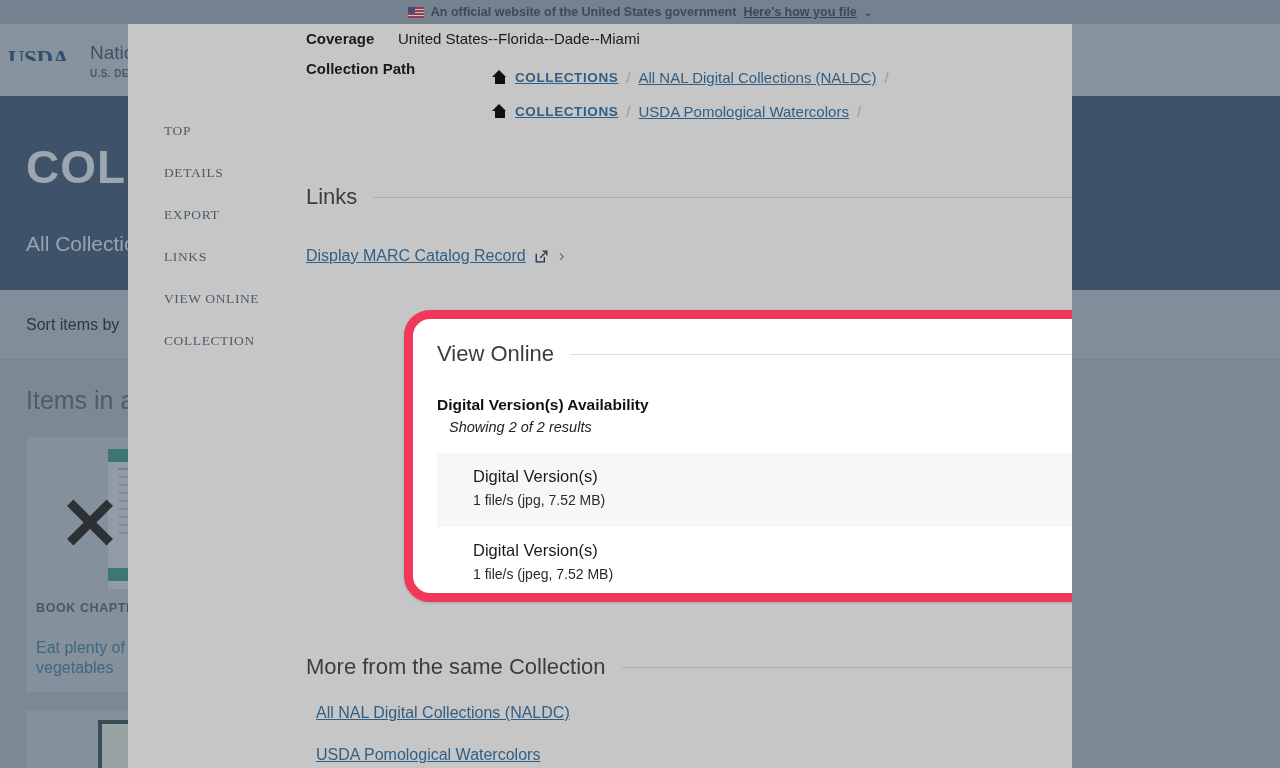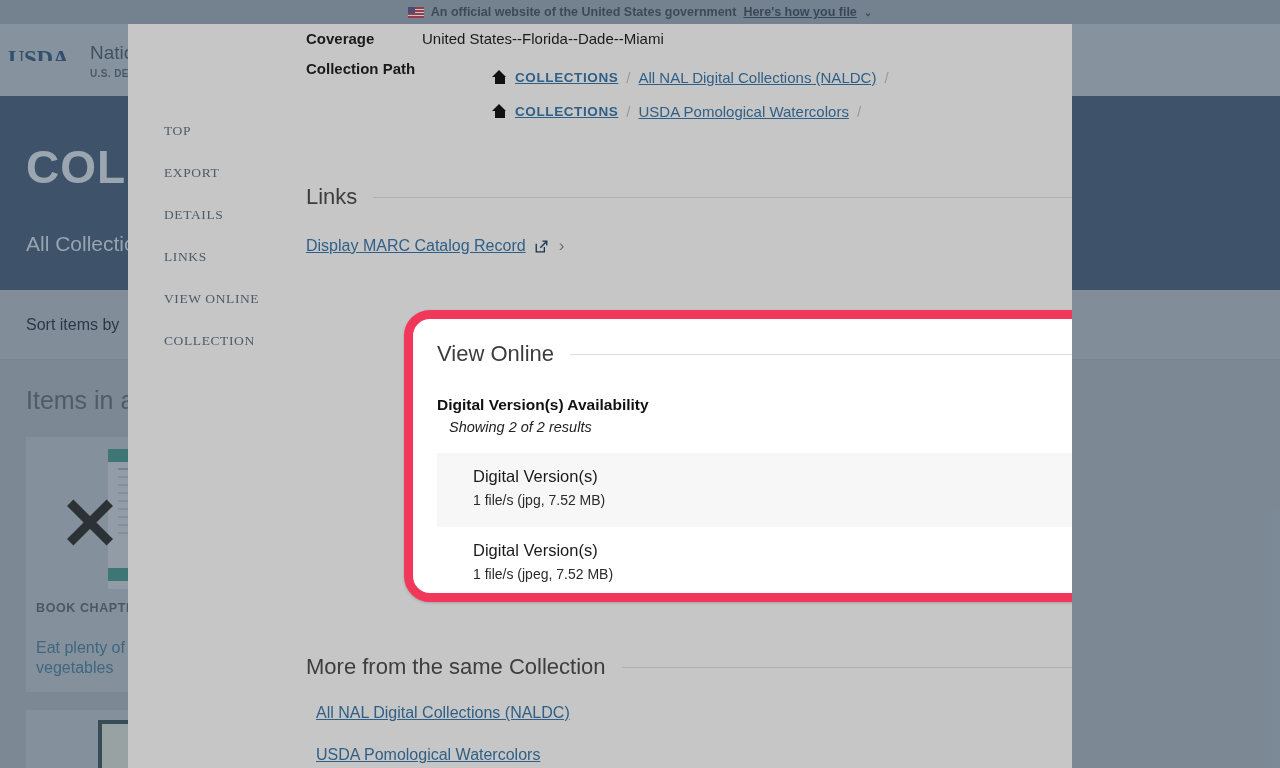--- a/index.html
+++ b/index.html
@@ -259,21 +259,21 @@
     position: absolute;
     left: 178px;
     top: 0;
     width: 178px;
     font-size: 15px;
     font-weight: bold;
     color: #1a1a1a;
     white-space: nowrap;
   }
   .meta-value {
-    margin-left: 116px;
+    margin-left: 92px;
     font-size: 15px;
     color: #1a1a1a;
   }
 
   .crumb-line {
     display: flex;
     align-items: center;
     gap: 8px;
     height: 34px;
     white-space: nowrap;
@@ -353,21 +353,21 @@
   .section-head .rule {
     flex: 1;
     height: 1px;
     background: #b0b0b0;
   }
 
   .link-row {
     display: flex;
     align-items: center;
     gap: 9px;
-    margin-top: 26px;
+    margin-top: 36px;
   }
   .link-row a {
     color: #2f5f86;
     font-size: 16px;
     text-decoration: underline;
   }
   .ext-ico {
     display: inline-block;
     width: 13px; height: 13px;
     position: relative;
@@ -543,22 +543,22 @@
           <a class="crumb-link wide" href="#">USDA Pomological Watercolors</a>
           <span class="crumb-sep">/</span>
         </span>
 
       </span>
     </div>
   </div>
 
   <div id="panel-nav">
     <div class="nav-item">TOP</div>
+    <div class="nav-item">DETAILS</div>
     <div class="nav-item">EXPORT</div>
-    <div class="nav-item">DETAILS</div>
     <div class="nav-item">LINKS</div>
     <div class="nav-item">VIEW ONLINE</div>
     <div class="nav-item">COLLECTION</div>
   </div>
 
   <div id="content">
 
     <div class="section-head">
       <span class="st">Links</span>
       <span class="rule"></span>

